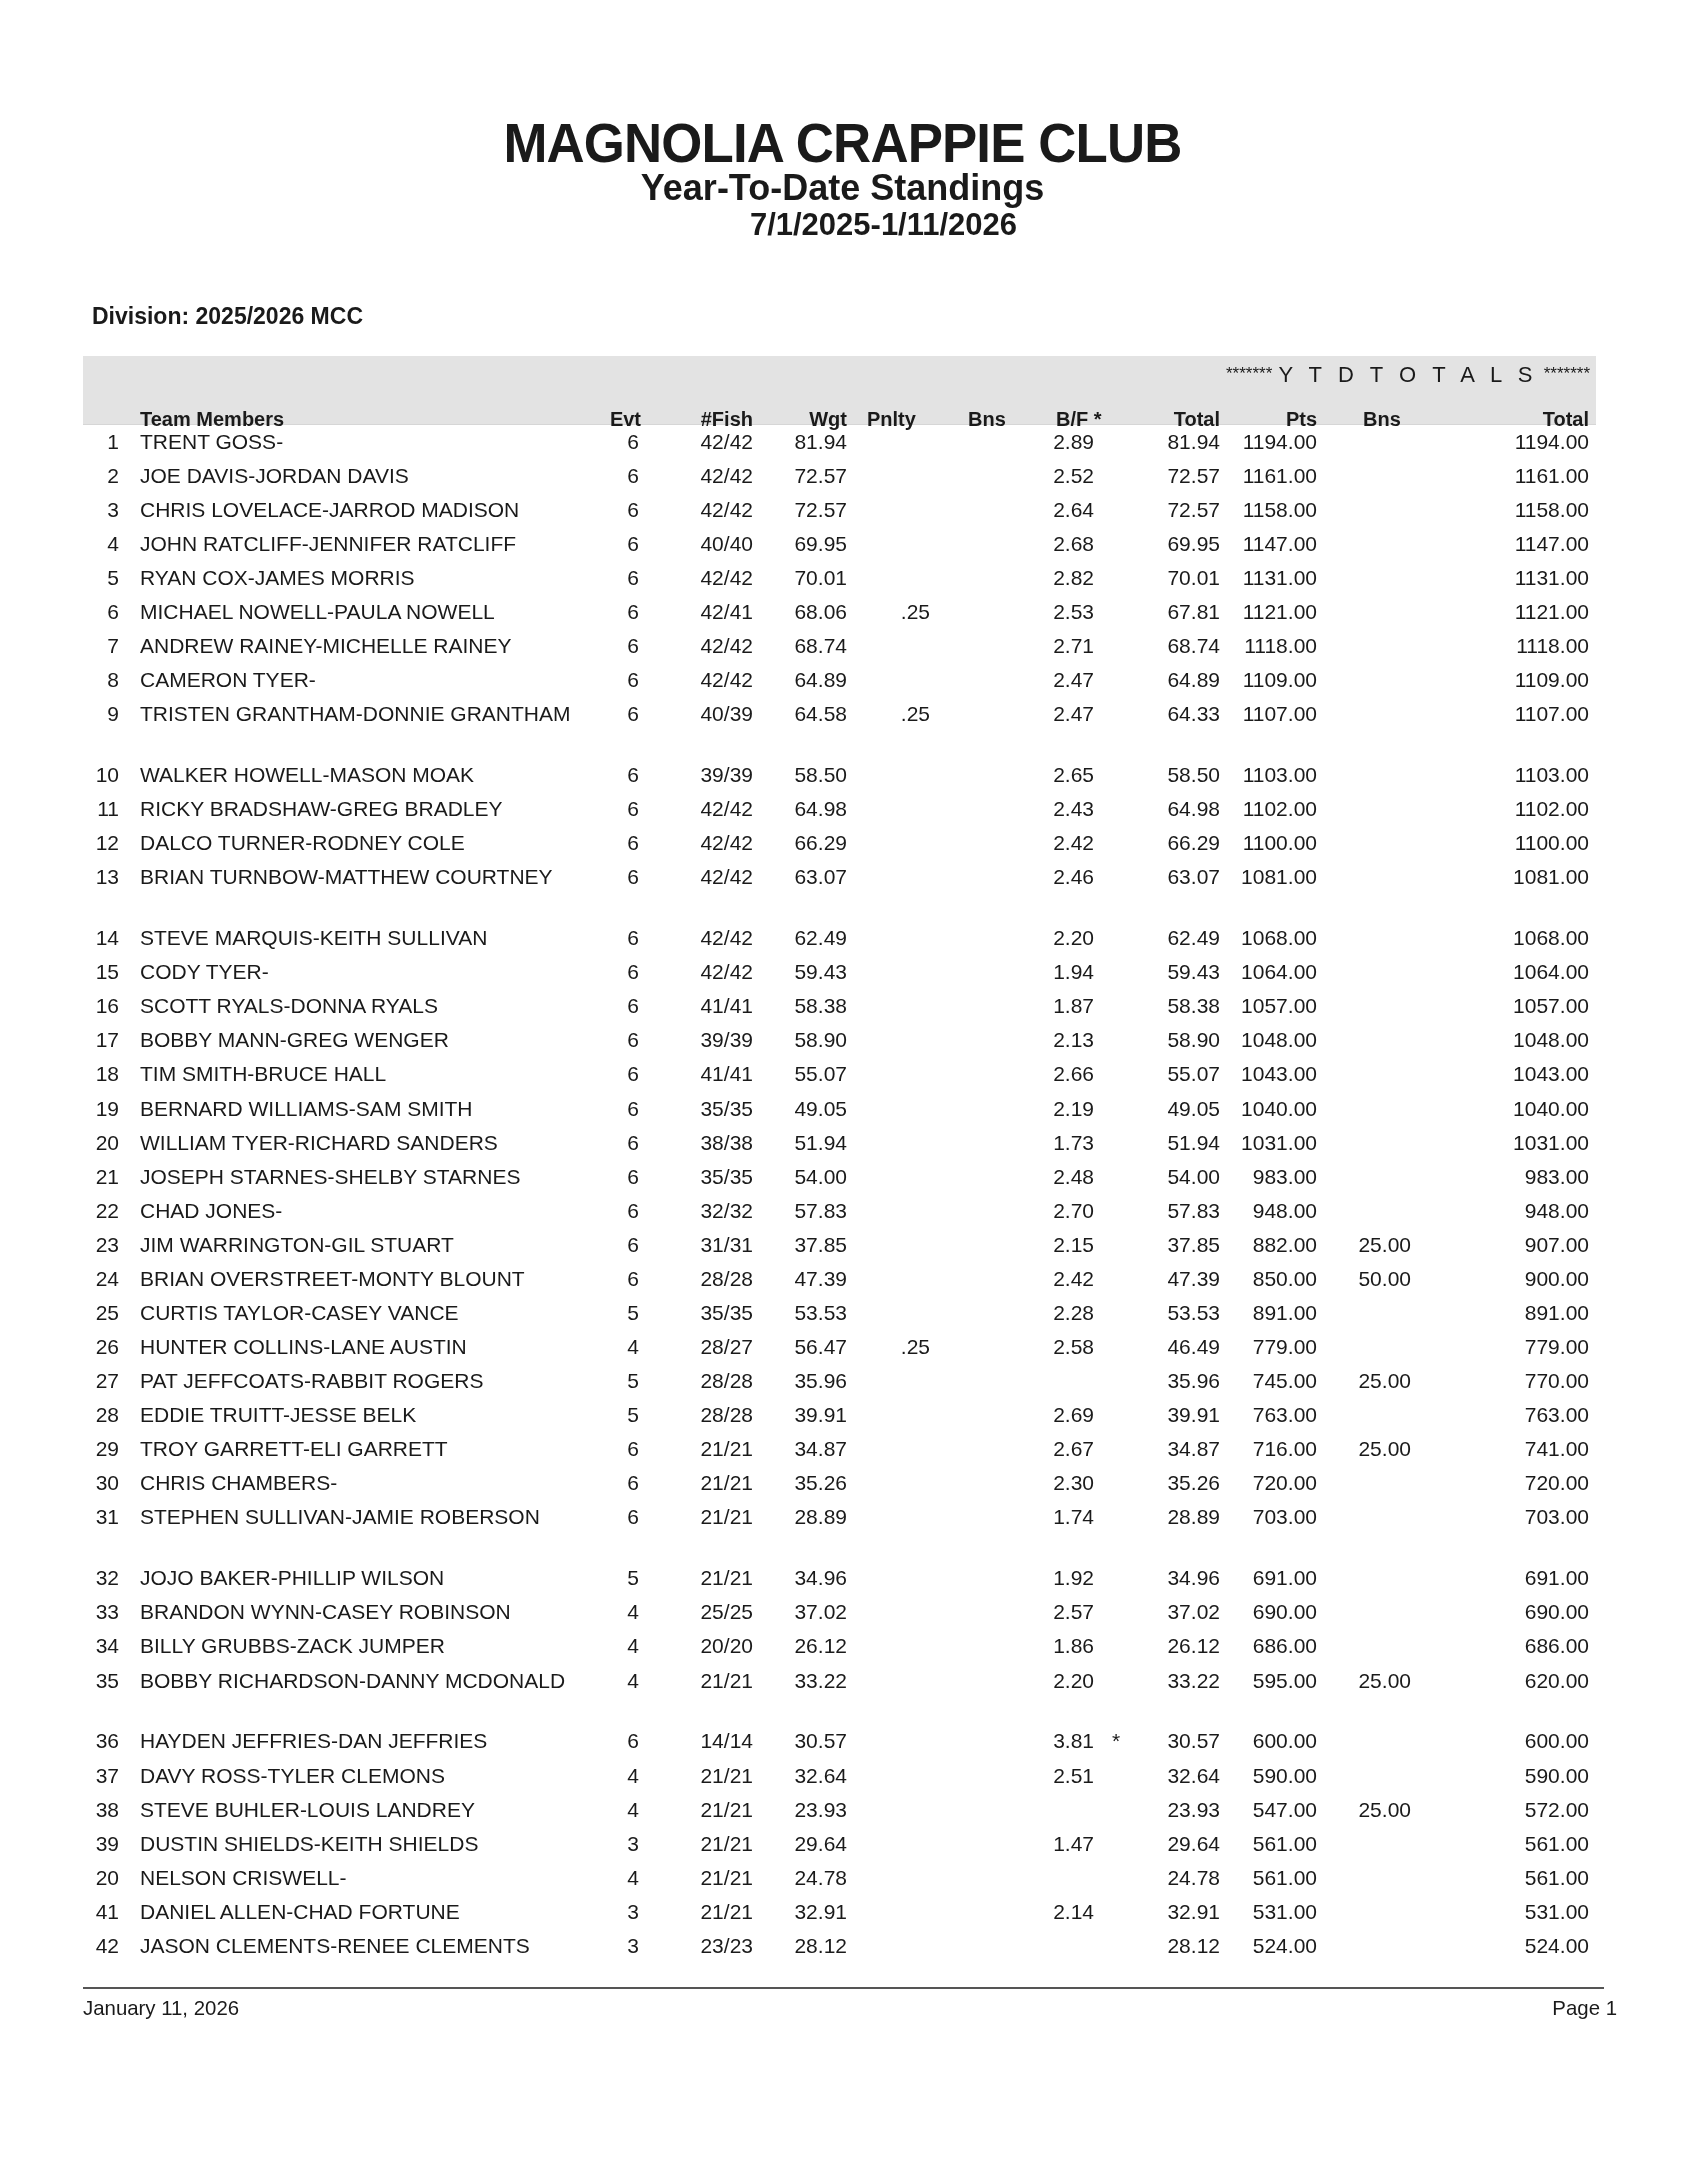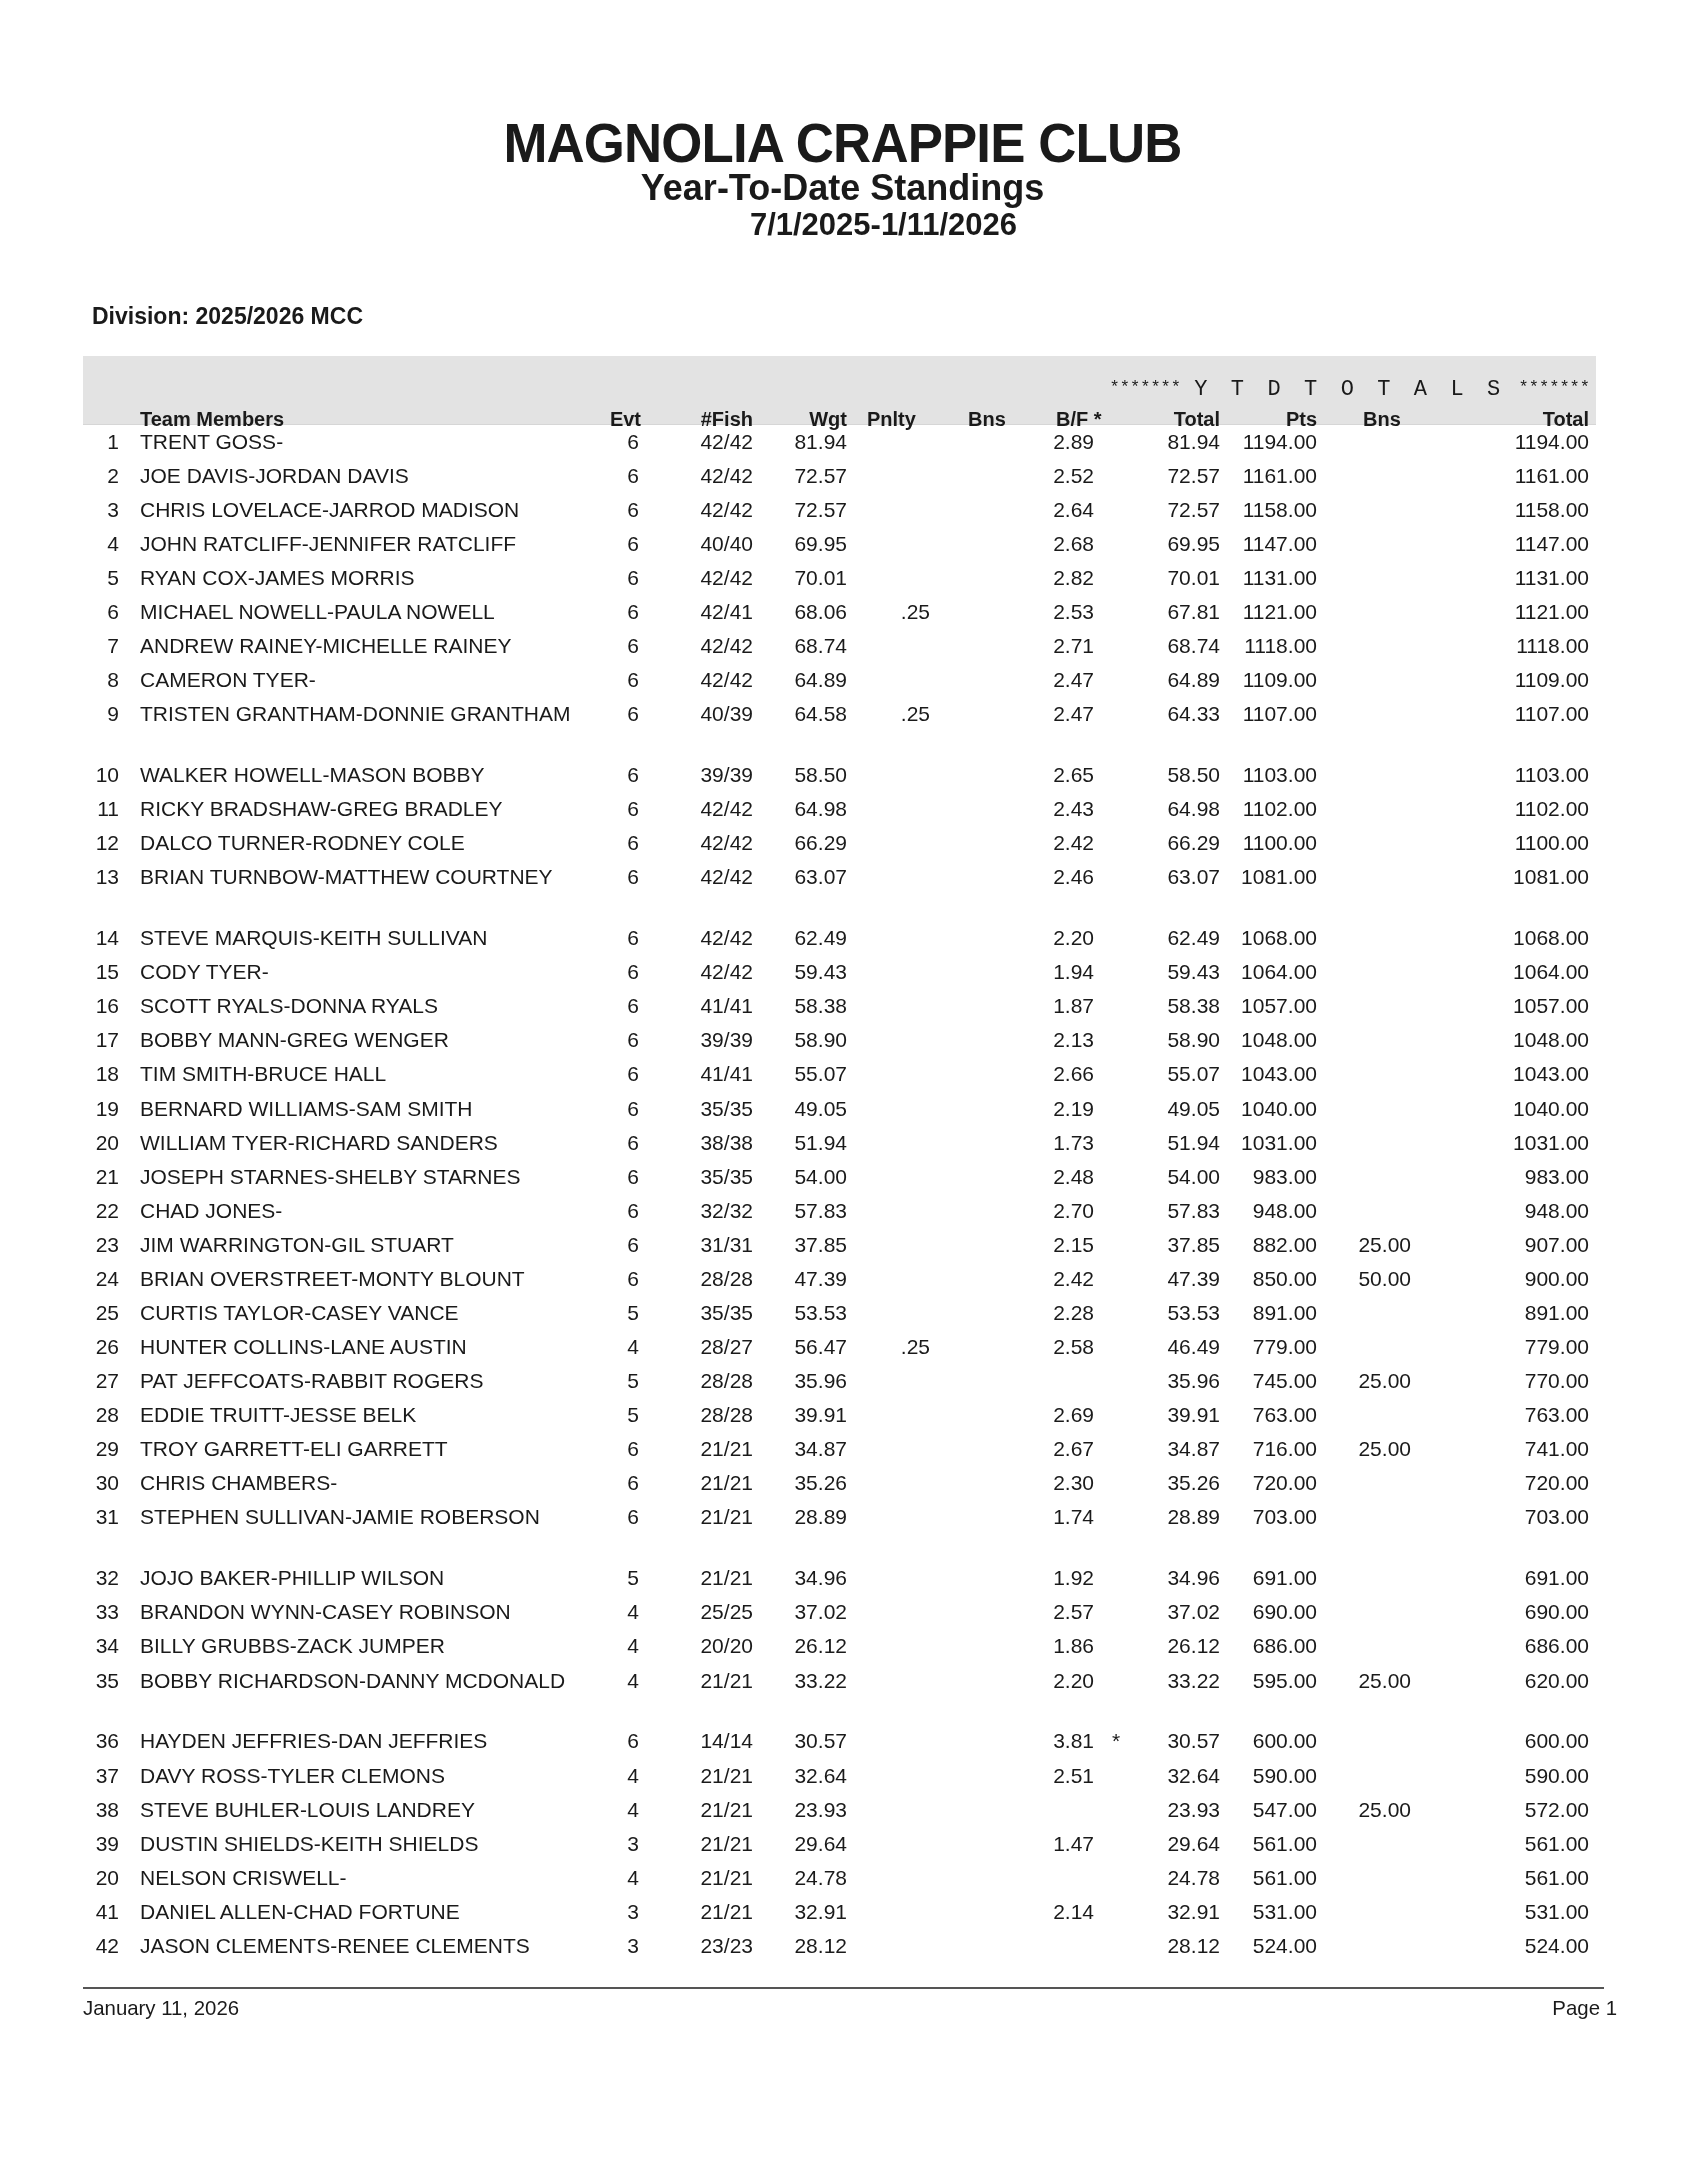--- a/index.html
+++ b/index.html
@@ -2,21 +2,21 @@
 <html style="font-size:13.6px"><head>
   <meta charset="utf-8">
   <style>
     html, body { margin: 0; padding: 0; background: #ffffff; }
     body { width: 1685px; height: 2181px; position: relative; font-family: "Liberation Sans", sans-serif; color: #1a1a1a; overflow: hidden; }
     .title { position: absolute; left: 0; width: 1685px; text-align: center; top: 111px; font-size: 55px; font-weight: bold; letter-spacing: -0.9px; transform: scaleX(0.96); }
     .subtitle { position: absolute; left: 0; width: 1685px; text-align: center; top: 167px; font-size: 36px; font-weight: bold; }
     .daterange { position: absolute; left: 0; width: 1685px; text-align: center; top: 207px; font-size: 31px; font-weight: bold; padding-left: 41px; }
     .division { position: absolute; left: 92px; top: 303px; font-size: 23px; font-weight: bold; }
     .header-band { position: absolute; left: 83px; top: 356px; width: 1513px; height: 68px; background: #e3e3e3; border-bottom: 0.9px solid #d6d6d6; }
-    .ytd-banner { position: absolute; top: 377px; right: 95px; font-size: 22px; white-space: nowrap; font-family: Liberation Mono, monospace; }
+    .ytd-banner { position: absolute; top: 362px; right: 95px; font-size: 22px; white-space: nowrap; }
     .ytd-banner .stars { font-size: 17px; vertical-align: 3.4px; }
     .ytd-banner .word { letter-spacing: 5.1px; }
     .col-head { position: absolute; top: 388px; font-size: 20px; font-weight: bold; white-space: nowrap; margin-top: 20px; }
     .row { position: absolute; left: 0; width: 1685px; font-size: 21px; line-height: 27px; }
     .cell { position: absolute; top: 0; white-space: nowrap; }
     .r { text-align: right; }
     .rank { right: calc(1685px - 119px); }
     .name { left: 140px; width: 443px; white-space: normal; }
     .evt { right: calc(1685px - 639px); }
     .fish { right: calc(1685px - 753px); }
@@ -191,21 +191,21 @@
       <div class="cell bns r"></div>
       <div class="cell bf r">2.47</div>
       <div class="cell bfstar"></div>
       <div class="cell total r">64.33</div>
       <div class="cell pts r">1107.00</div>
       <div class="cell ybns r"></div>
       <div class="cell ytotal r">1107.00</div>
     </div>
     <div class="row" style="top: 761px;">
       <div class="cell rank r">10</div>
-      <div class="cell name">WALKER HOWELL-MASON BOBBY</div>
+      <div class="cell name">WALKER HOWELL-MASON MOAK</div>
       <div class="cell evt r">6</div>
       <div class="cell fish r">39/39</div>
       <div class="cell wgt r">58.50</div>
       <div class="cell pnlty r"></div>
       <div class="cell bns r"></div>
       <div class="cell bf r">2.65</div>
       <div class="cell bfstar"></div>
       <div class="cell total r">58.50</div>
       <div class="cell pts r">1103.00</div>
       <div class="cell ybns r"></div>

